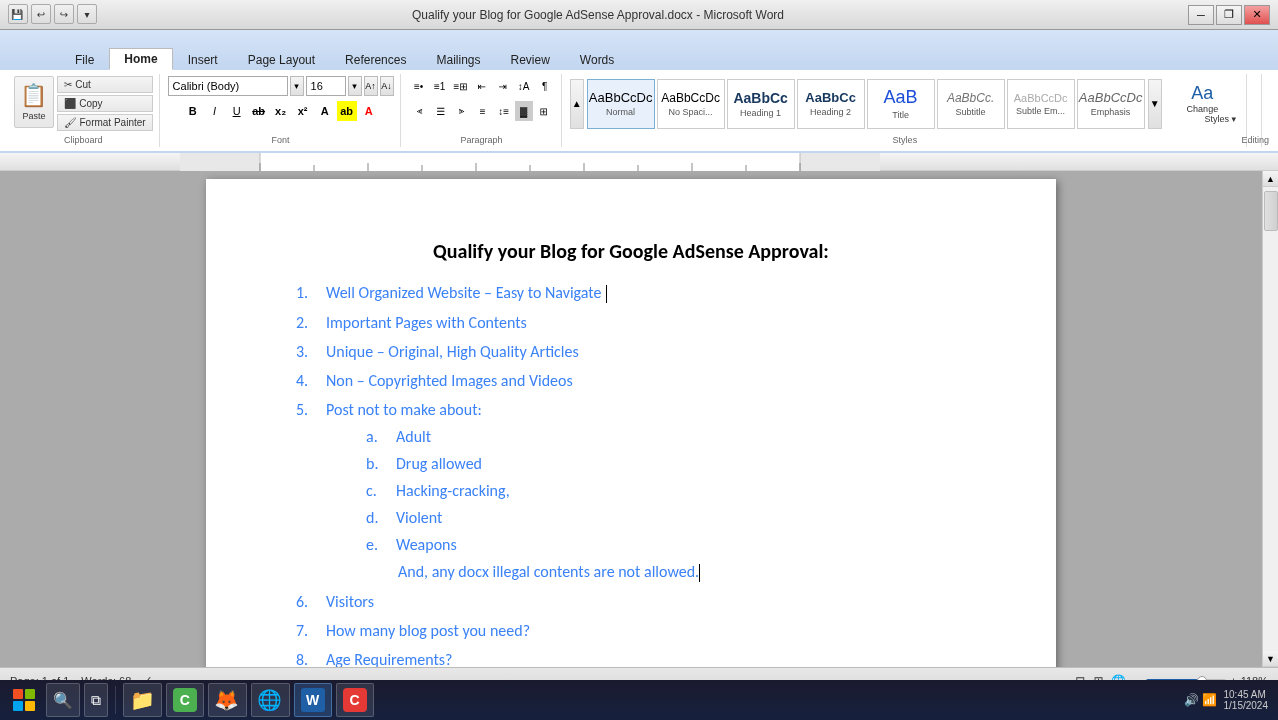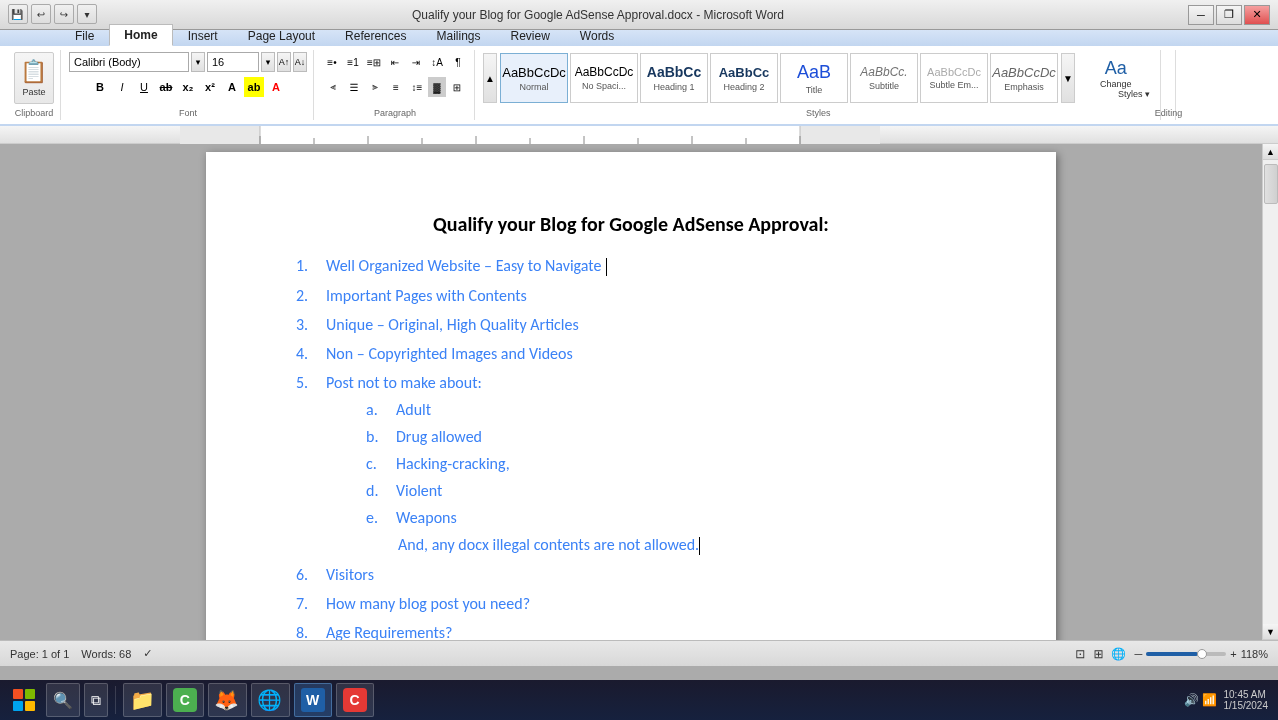--- a/index.html
+++ b/index.html
@@ -37,21 +37,21 @@
       font-size: 11px;
     }
     .title-btn.close { background: linear-gradient(to bottom, #f5a0a0, #e05050); }
 
     
     .ribbon-tabs {
       display: flex;
       align-items: flex-end;
       padding: 4px 0 0 60px;
       background: linear-gradient(to bottom, #d6e4f7, #c2d6f0);
-      height: 16px;
+      height: 40px;
       text-align: right;
     }
     .ribbon-tab {
       padding: 3px 14px;
       font-size: 12px;
       cursor: pointer;
       color: #222;
       border: 1px solid transparent;
       border-bottom: none;
       background: transparent;
@@ -154,21 +154,21 @@
     }
     .font-name-box {
       width: 120px;
       height: 20px;
       border: 1px solid #aaa;
       padding: 1px 4px;
       font-size: 11px;
       background: white;
     }
     .font-size-box {
-      width: 52px;
+      width: 40px;
       height: 20px;
       border: 1px solid #aaa;
       padding: 1px 4px;
       font-size: 11px;
       background: white;
     }
     .font-btn {
       width: 20px;
       height: 20px;
       border: 1px solid transparent;
@@ -531,20 +531,25 @@
       <div class="ribbon-tab">Words</div>
     </div>
 
     <div class="ribbon-content">
 
       <div class="ribbon-group clipboard-group">
         <div class="ribbon-group-content">
           <div class="paste-btn">
             <span style="font-size:22px;">📋</span>
             <span>Paste</span>
+          </div>
+          <div class="small-btns">
+            <div class="small-btn">✂ Cut</div>
+            <div class="small-btn">⬛ Copy</div>
+            <div class="small-btn">🖌 Format Painter</div>
           </div>
         </div>
         <div class="ribbon-group-label">Clipboard</div>
       </div>
 
       <div class="ribbon-group" style="min-width:210px;">
         <div class="ribbon-group-content" style="flex-direction:column; gap:3px;">
           <div class="font-row1">
             <input type="text" class="font-name-box" value="Calibri (Body)" style="">
             <div class="arrow-btn">▾</div>

